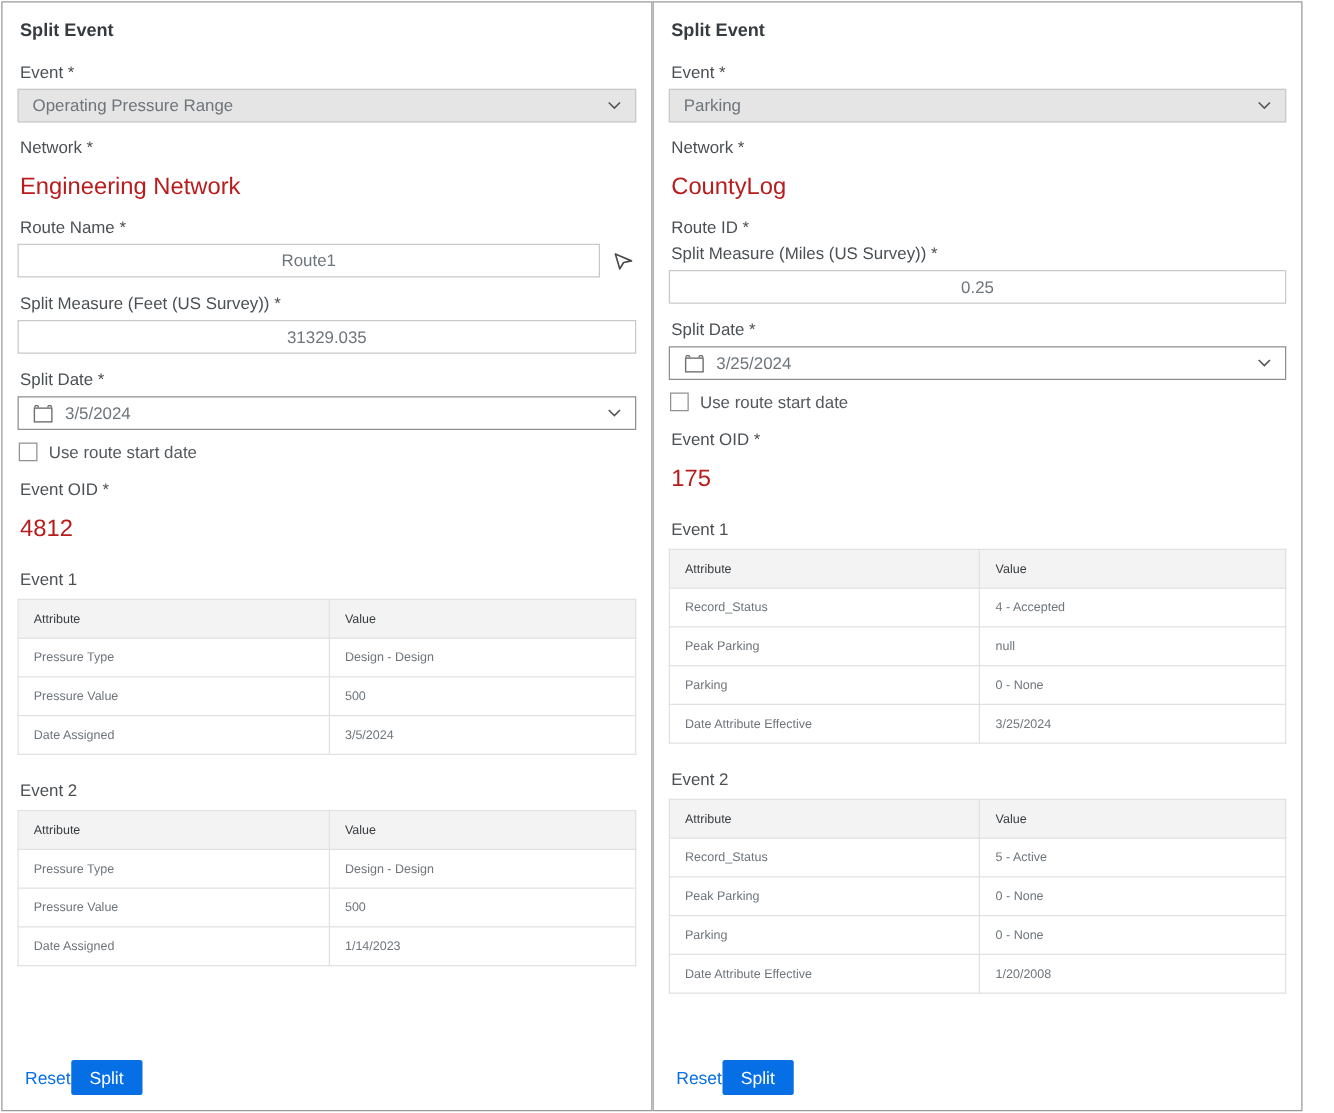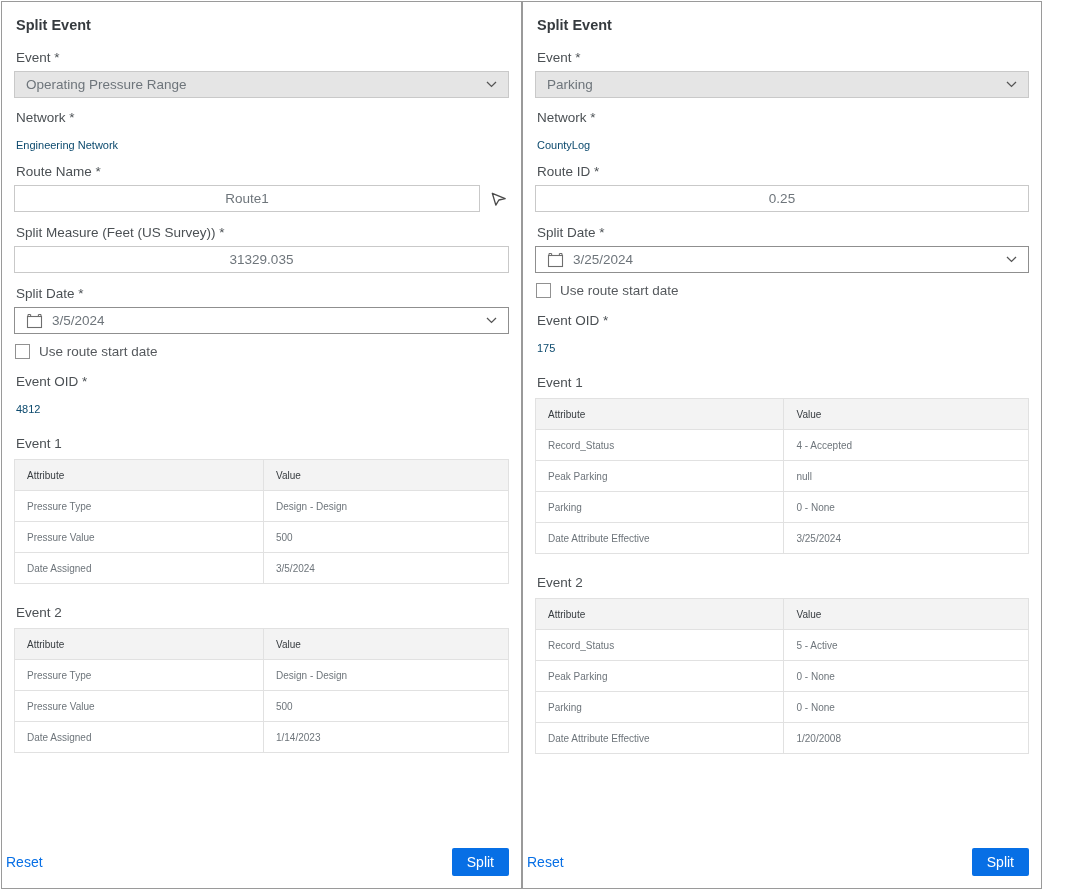--- a/index.html
+++ b/index.html
@@ -6,21 +6,21 @@
   html,body { margin:0; padding:0; background:#fff; }
   body { font-family:"Liberation Sans", sans-serif; width:1067px; height:890px; }
   .wrap { display:flex; padding:1px; }
   .panel {
     position:relative; width:521px; height:888px; background:#fff;
     border:1px solid #9a9a9a; padding:14px 12px 0 12px; flex:none;
   }
   .panel.right { width:520px; }
   .panel-title { font-size:14.5px; font-weight:600; color:#363b3f; margin:1px 0 17px 2px; }
   .field-label { font-size:13.5px; color:#4b5054; margin:0 0 6px 2px; }
-  .static-value { font-size:11px; color:#0c4a6e; margin:14px 0 13px 2px; }
+  .static-value { font-size:19px; color:#b91c1c; margin:14px 0 13px 2px; }
   .selectbox {
     height:27px; border:1px solid #c9c9c9; display:flex; align-items:center;
     justify-content:space-between; padding:0 11px; margin-bottom:12px; cursor:pointer;
     background:#e5e5e5;
   }
   .selectbox .sel-text { font-size:13.5px; color:#6e757b; }
   input.textbox {
     width:100%; height:27px; border:1px solid #c9c9c9; padding:0 10px;
     font-family:inherit; font-size:13.5px; color:#6e757b; margin:0 0 13px 0; outline:none;
     background:#fff;
@@ -43,22 +43,22 @@
   table.attr-table th {
     background:#f3f3f3; color:#373c40; font-weight:400; text-align:left;
     border:1px solid #e1e1e1; padding:7px 12px; height:31px;
   }
   table.attr-table td {
     color:#6e757b; border:1px solid #e1e1e1; padding:7px 12px; height:31px;
     overflow:hidden; white-space:nowrap;
   }
   table.attr-table th:first-child, table.attr-table td:first-child { width:50.4%; }
   .footer {
-    position:absolute; left:4px; right:12px; bottom:12px;
-    display:flex; justify-content:space-between; align-items:center;
+    position:absolute; left:18px; right:12px; bottom:12px;
+    display:flex; justify-content:flex-start; align-items:center;
   }
   .reset-link { color:#076fe5; font-size:14px; cursor:pointer; text-decoration:none; }
   .split-btn {
     background:#076fe5; color:#fff; border:none; border-radius:2px; cursor:pointer;
     font-family:inherit; font-size:14px; height:28px; padding:0 15px;
   }
   svg { display:block; }
 </style>
 </head>
 <body>
@@ -184,20 +184,21 @@
             <path d="M1 1l4.5 4.4L10 1" fill="none" stroke="#555" stroke-width="1.3"></path>
           </svg>
       </span>
     </div>
 
     <div class="field-label">Network *</div>
     <div class="static-value">CountyLog</div>
 
     <div class="field-label">Route ID *</div>
 
+    <div class="field-label">Split Measure (Miles (US Survey)) *</div>
     <input class="textbox" type="text" value="0.25" style="">
 
     <div class="field-label">Split Date *</div>
     <div class="datebox">
       <span>
         <svg width="17" height="16" viewBox="0 0 17 16">
           <rect x="1.5" y="3.5" width="14" height="11" fill="none" stroke="#6e6e6e" stroke-width="1.1"></rect>
           <path d="M2 1.5 h2.6 M12.4 1.5 H15" stroke="#6e6e6e" stroke-width="1.1" fill="none"></path>
           <path d="M2 1.5 V3 M4.6 1.5 V3 M12.4 1.5 V3 M15 1.5 V3" stroke="#6e6e6e" stroke-width="1.1" fill="none"></path>
         </svg>

